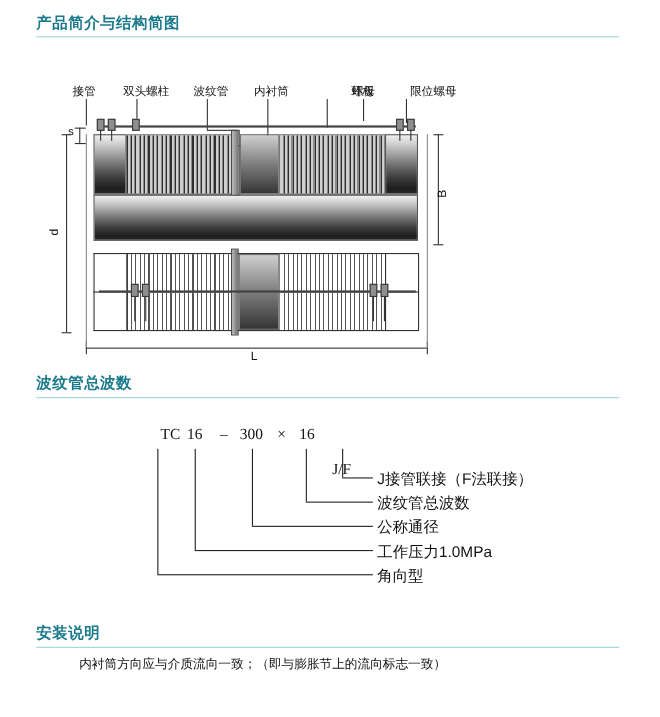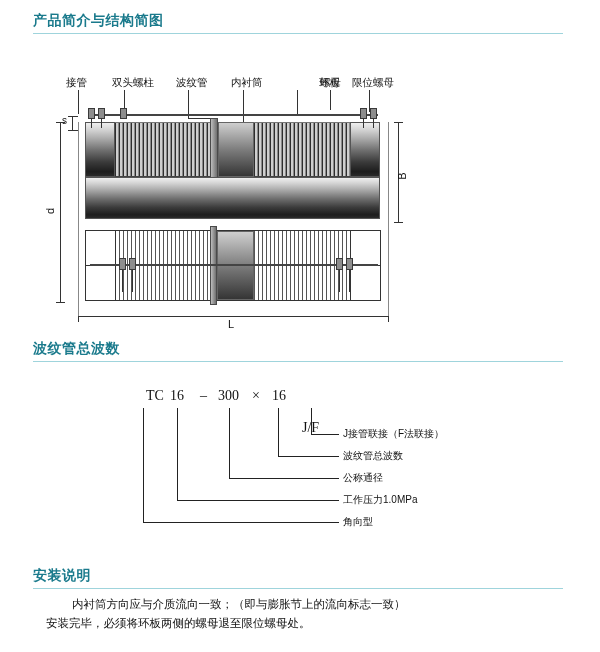--- a/index.html
+++ b/index.html
@@ -108,21 +108,21 @@
   #code-block { position: absolute; left: 0; top: 370px; width: 600px; height: 170px; }
   .code-token {
     position: absolute;
     font-family: "Liberation Serif", serif;
     font-size: 14px;
     color: #111;
     white-space: nowrap;
   }
   .code-note {
     position: absolute;
-    font-size: 10px;
+    font-size: 14px;
     color: #111;
     white-space: nowrap;
   }
   .vline { position: absolute; width: 1px; background: #222; }
   .hline { position: absolute; height: 1px; background: #222; }
 
   
   #install { position: absolute; left: 0; top: 595px; width: 600px; }
   .note-line {
     font-size: 11.5px;
@@ -138,21 +138,21 @@
 <div class="title-rule" style="left:33px; top:33px; width:530px;"></div>
 
 <div id="diagram">
 
   <div class="lbl" style="left:66px; top:16px;">接管</div>
   <div class="lbl" style="left:112px; top:16px;">双头螺柱</div>
   <div class="lbl" style="left:176px; top:16px;">波纹管</div>
   <div class="lbl" style="left:231px; top:16px;">内衬筒</div>
   <div class="lbl" style="left:287px; top:16px;margin-left:32px;">环板</div>
   <div class="lbl" style="left:320px; top:16px;">螺母</div>
-  <div class="lbl" style="left:352px; top:16px;">限位螺母</div>
+  <div class="lbl" style="left:373px; top:16px;">限位螺母</div>
 
   <div class="leader" style="left:78px;  top:30px; height:24px;"></div>
   <div class="leader" style="left:124px; top:30px; height:18px;"></div>
   <div class="leader" style="left:188px; top:30px; height:28px;"></div>
   <div class="leader" style="left:243px; top:30px; height:42px;"></div>
   <div class="leader" style="left:297px; top:30px; height:26px;"></div>
   <div class="leader" style="left:330px; top:30px; height:20px;"></div>
   <div class="leader" style="left:369px; top:30px; height:22px;"></div>
 
   <div class="thinline" style="left:188px; top:58px; width:28px; height:1px;"></div>
@@ -265,14 +265,13 @@
   <div class="code-note" style="left:343px; top:101px;">公称通径</div>
   <div class="code-note" style="left:343px; top:123px;">工作压力1.0MPa</div>
   <div class="code-note" style="left:343px; top:145px;">角向型</div>
 </div>
 
 <div class="section-title" style="left:33px; top:567px;">安装说明</div>
 <div class="title-rule" style="left:33px; top:588px; width:530px;"></div>
 
 <div id="install">
   <div class="note-line" style="padding-left:72px;">内衬筒方向应与介质流向一致；（即与膨胀节上的流向标志一致）</div>
-  <div class="note-line" style="padding-left:46px;">安装完毕，必须将环板两侧的螺母退至限位螺母处。</div>
 </div>
 
 </body></html>

